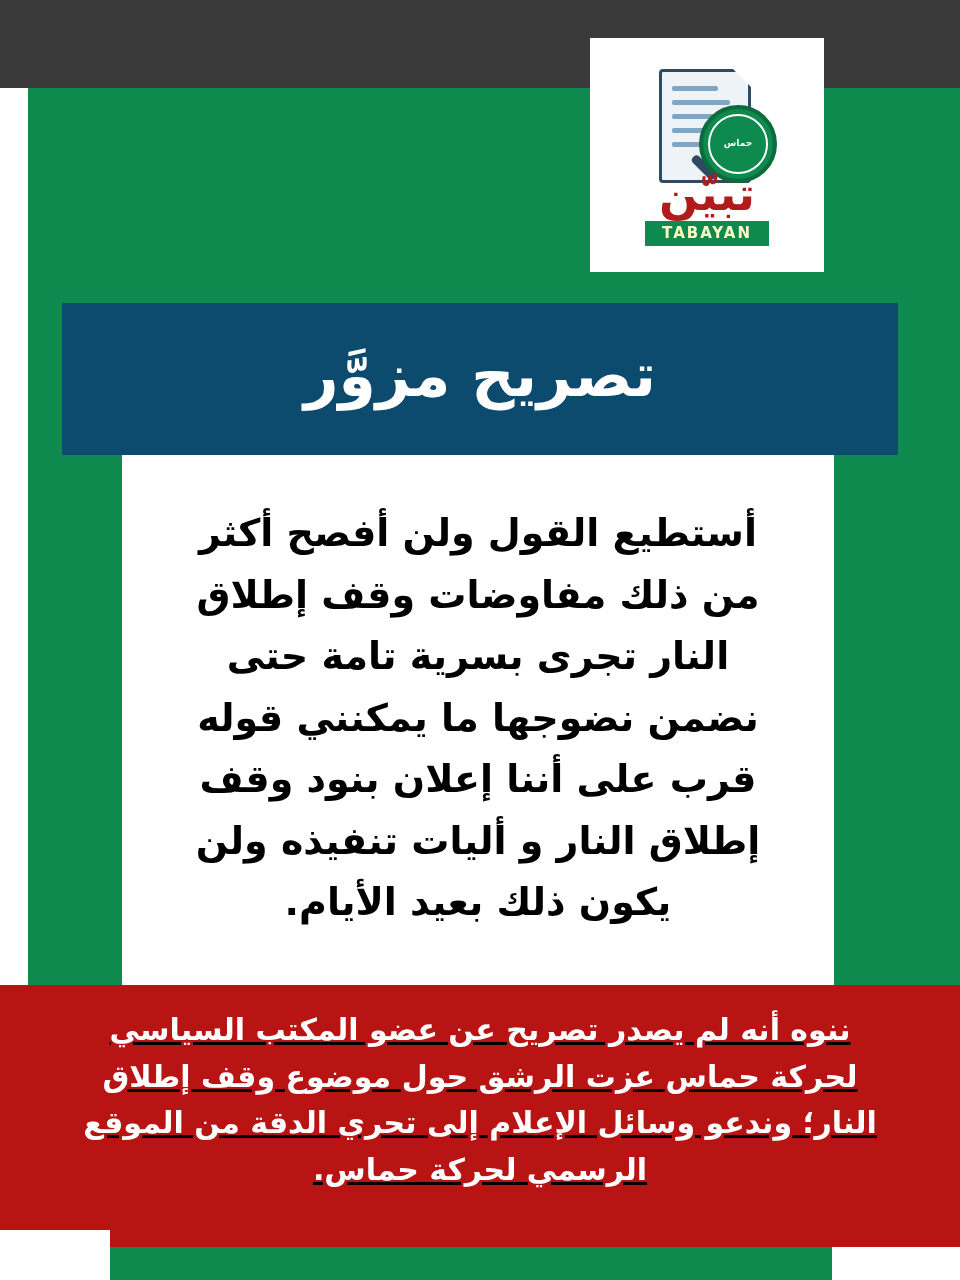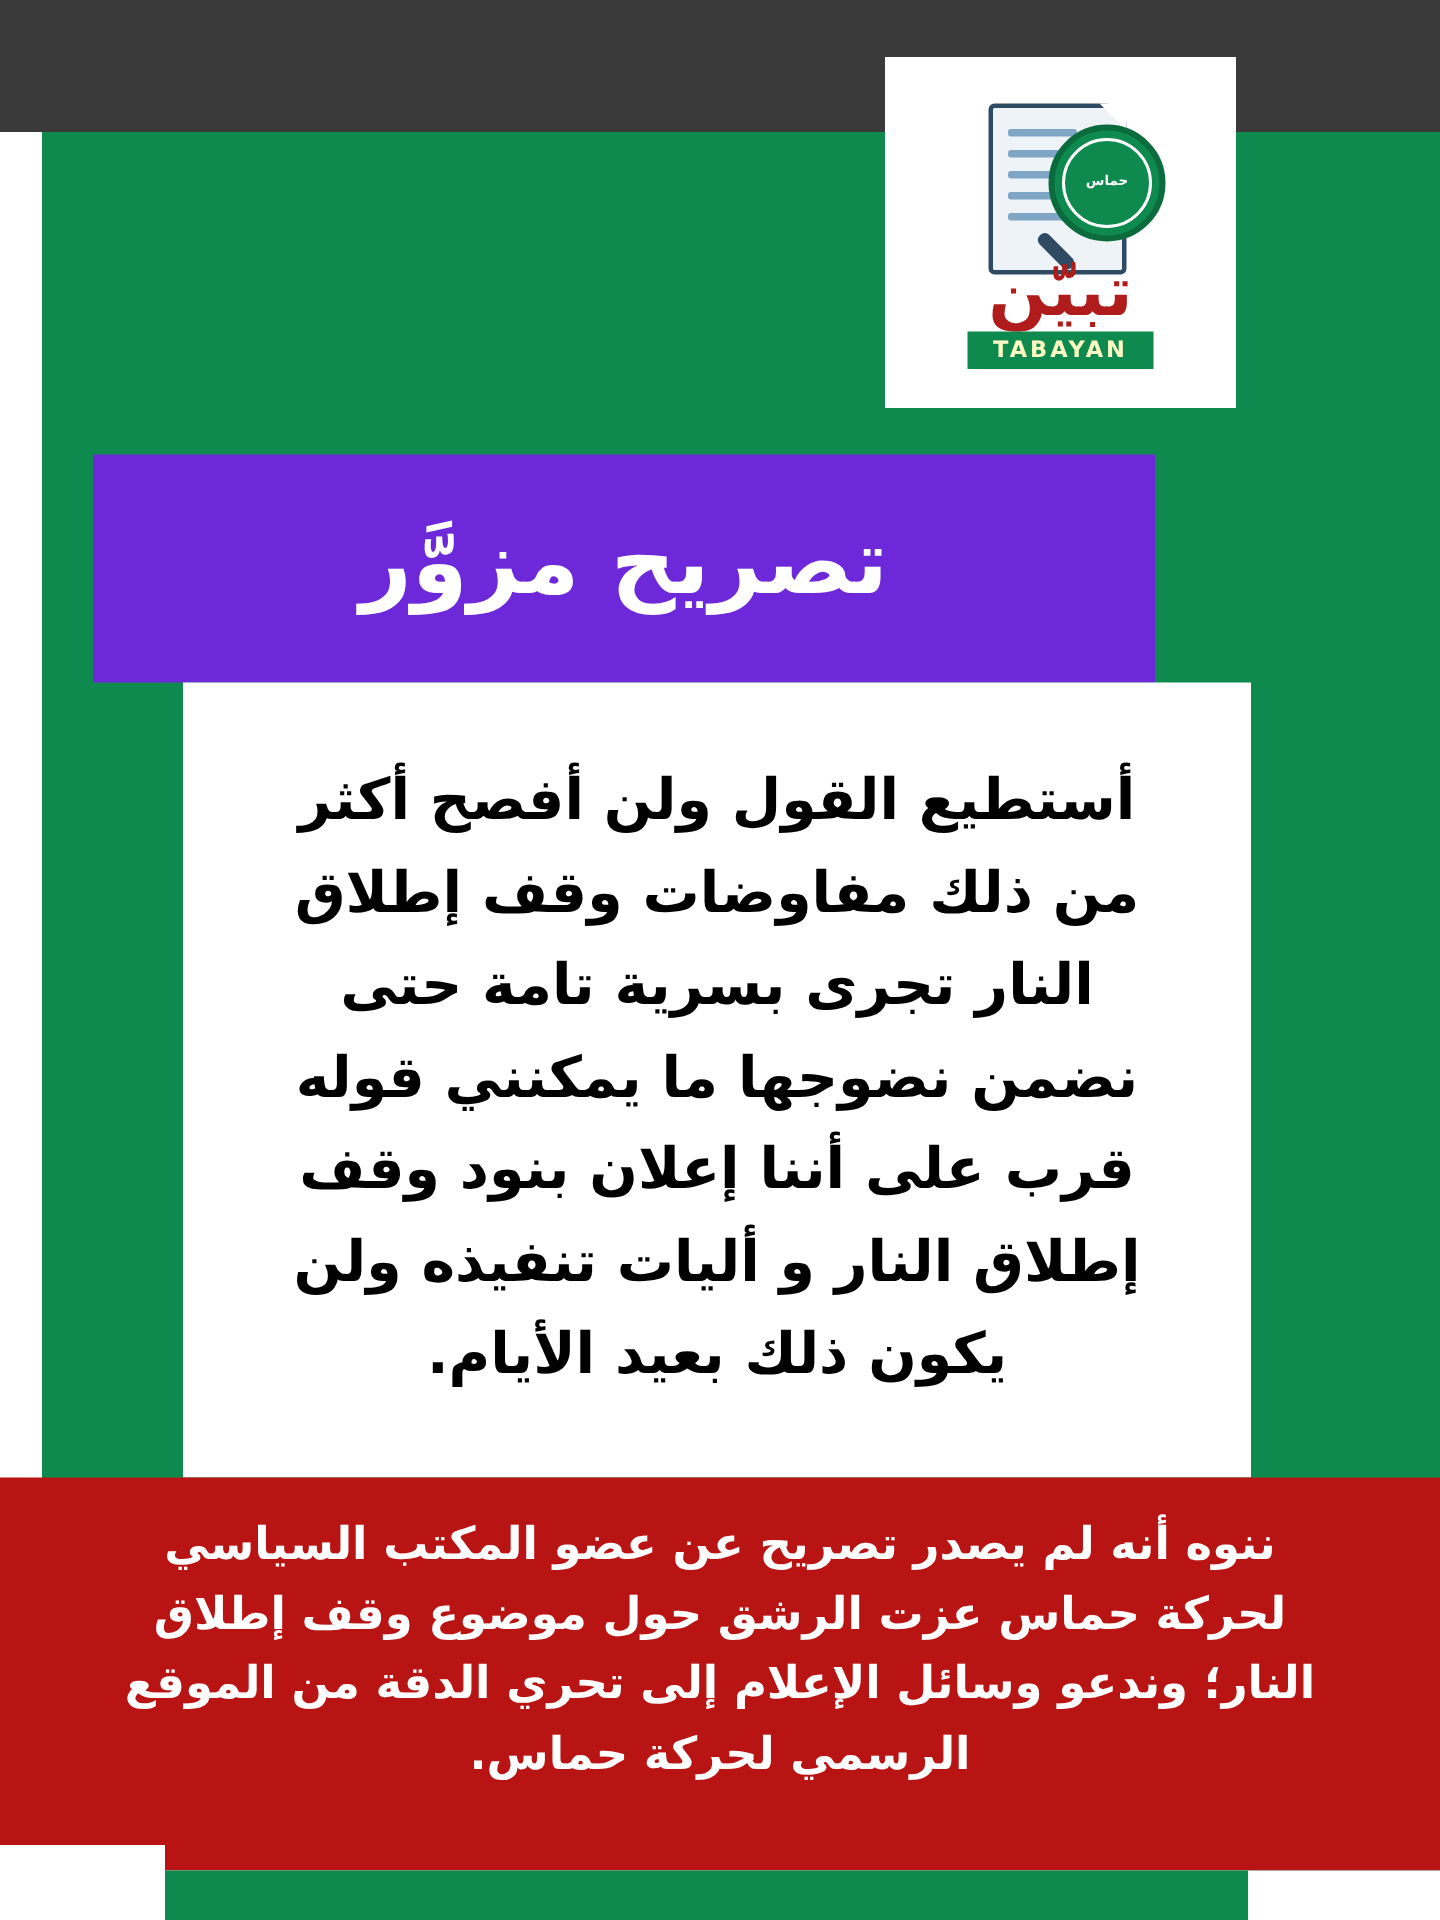--- a/index.html
+++ b/index.html
@@ -100,21 +100,21 @@
     position: absolute;
     top: -3px;
     right: -3px;
     width: 0;
     height: 0;
     border-left: 18px solid transparent;
     border-top: 18px solid #ffffff;
   }
   .emblem {
     position: absolute;
-    top: 28px;
+    top: 50px;
     left: 92px;
     width: 78px;
     height: 78px;
     border-radius: 50%;
     background: #0f8a4f;
     border: 4px solid #0b6b3c;
     box-sizing: border-box;
     display: flex;
     align-items: center;
     justify-content: center;
@@ -170,23 +170,23 @@
     font-weight: bold;
     letter-spacing: 2px;
     padding: 3px 0 4px 0;
   }
 
   
   .ribbon {
     position: absolute;
     top: 303px;
     left: 62px;
-    width: 708px;
+    width: 836px;
     height: 152px;
-    background: #6d28d9;
+    background: #0c4a6e;
     display: flex;
     align-items: center;
     justify-content: center;
   }
   .ribbon-title {
     color: #ffffff;
     font-size: 60px;
     font-weight: bold;
     line-height: 1;
     padding-bottom: 8px;
@@ -242,20 +242,21 @@
   .red-banner {
     position: absolute;
     top: 985px;
     left: 0;
     width: 960px;
     height: 262px;
     background: #b81414;
     box-sizing: border-box;
     padding: 22px 66px 0 66px;
     text-align: center;
+    text-decoration: underline;
   }
   .red-text {
     color: #ffffff;
     font-size: 30px;
     font-weight: bold;
     line-height: 1.55;
     margin: 0;
   }
   
   .bottom-band {

